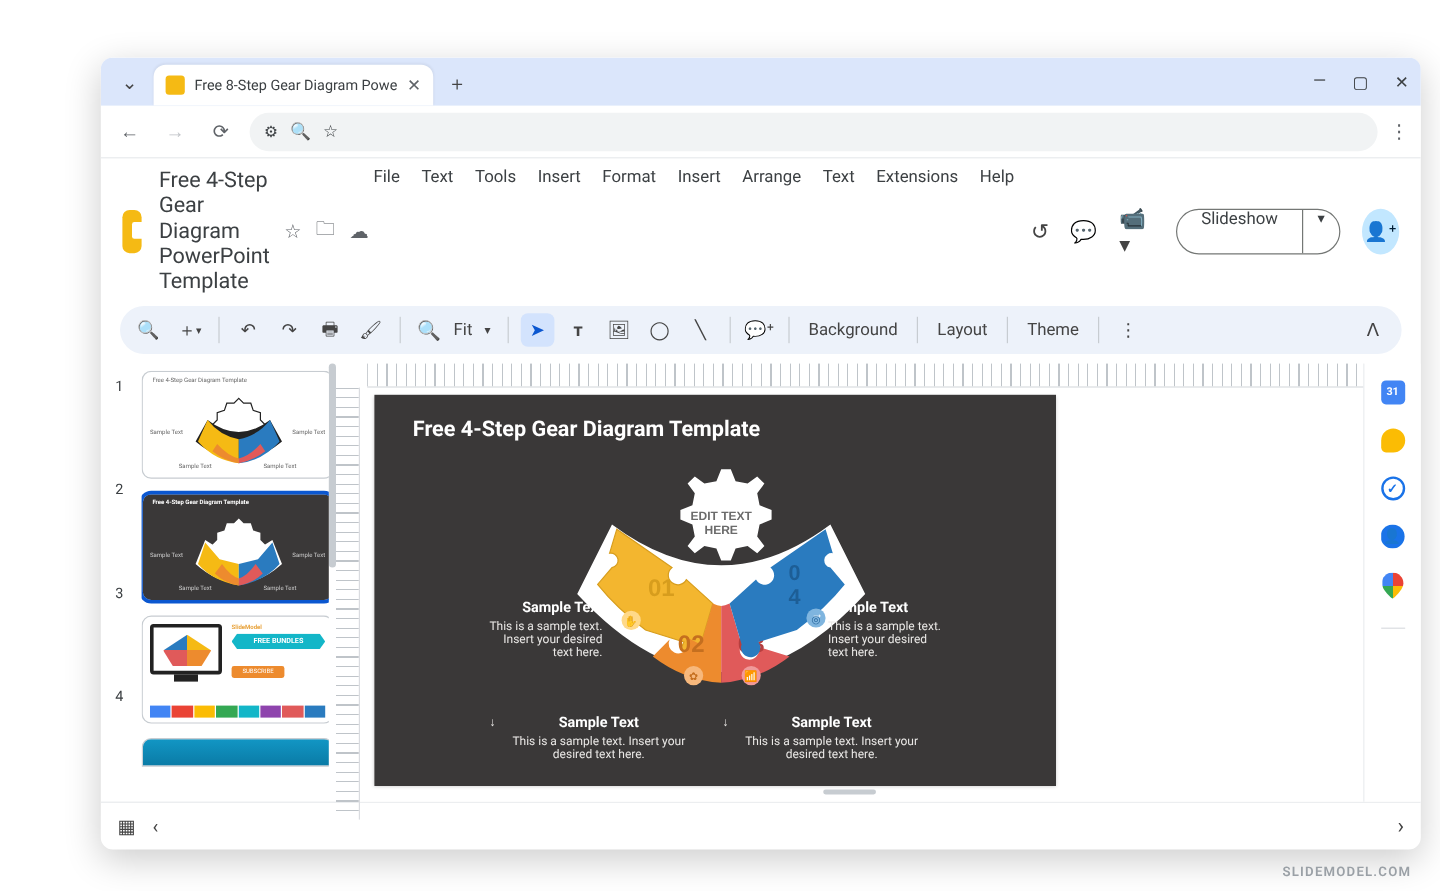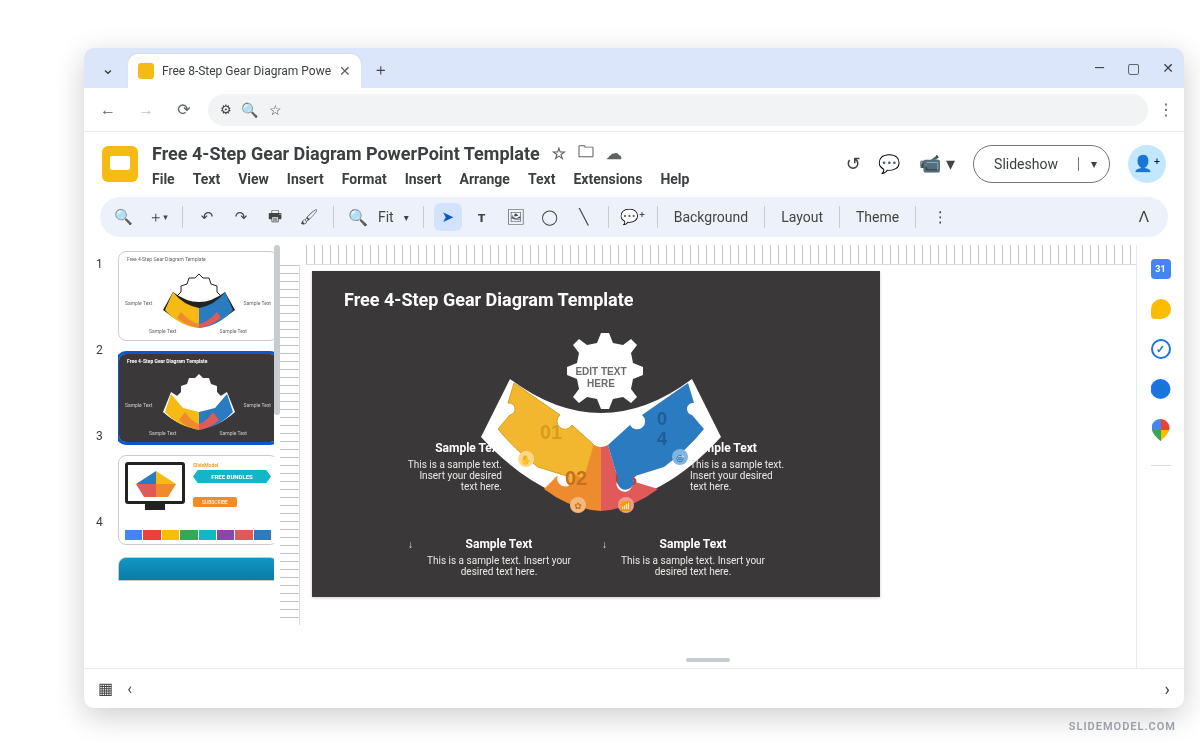--- a/index.html
+++ b/index.html
@@ -28,29 +28,29 @@
   .nav-ico { width:28px; height:28px; display:flex;align-items:center;justify-content:center; color:#5f6368; border-radius:50%; }
   .nav-ico.disabled{color:#c0c3c7;}
   .omnibox { flex:1; height:32px; background:#f1f3f4; border-radius:18px; display:flex; align-items:center; padding:0 12px; gap:10px; color:#3c4043; font-size:14px; }
   .omnibox .url-text{flex:1; white-space:nowrap; overflow:hidden; text-overflow:ellipsis;}
   .right-icons{display:flex;align-items:center;gap:14px;color:#5f6368;}
 
   
   .doc-header { padding: 8px 18px 2px 18px; display:flex; align-items:center; gap:14px; }
   .slides-logo { width:36px; height:36px; background:#f5ba14; border-radius:6px; position:relative; }
   .slides-logo::after{content:"";position:absolute;left:8px;top:10px;width:20px;height:14px;background:#fff;border-radius:2px;}
-  .title-block { display:flex; flex-direction:column; gap:4px;font-weight:bold; }
+  .title-block { display:flex; flex-direction:row; gap:4px; }
   .doc-title-row { display:flex; align-items:center; gap:12px; }
   .doc-title { font-size:18px; color:#3c4043; }
   .title-ico { color:#5f6368; font-size:16px; }
   .menubar { display:flex; gap:18px; font-size:14px; color:#3c4043; }
 
   .header-right { margin-left:auto; display:flex; align-items:center; gap:18px; }
   .header-ico { color:#444; font-size:18px; }
-  .slideshow-btn { height:38px; border:1px solid #747775; border-radius:20px; display:flex; align-items:center; }
+  .slideshow-btn { height:38px; border:1px solid #747775; border-radius:20px; display:flex; }
   .slideshow-btn .label { padding:0 20px; font-size:14px; color:#3c4043; }
   .slideshow-btn .dd { border-left:1px solid #747775; padding:0 12px; color:#3c4043; font-size:12px;}
   .share-btn { width:38px;height:38px;border-radius:50%;background:#c2e7ff;display:flex;align-items:center;justify-content:center;color:#001d35; }
 
   
   .toolbar-wrap { padding: 8px 16px; }
   .toolbar { background:#edf2fa; border-radius: 24px; height:40px; display:flex; align-items:center; padding:0 10px; gap:6px; color:#444;}
   .tb-ico { min-width:28px; height:28px; display:flex;align-items:center;justify-content:center; border-radius:6px; font-size:15px; }
   .tb-sep { width:1px; height:22px; background:#c7ccd1; margin:0 4px; }
   .tb-text { font-size:14px; padding:0 6px; }
@@ -141,21 +141,21 @@
     <div class="title-block">
       <div class="doc-title-row">
         <div class="doc-title">Free 4-Step Gear Diagram PowerPoint Template</div>
         <span class="title-ico">☆</span>
         <span class="title-ico">🗀</span>
         <span class="title-ico">☁</span>
       </div>
       <div class="menubar">
         <span>File</span>
         <span>Text</span>
-        <span>View</span>
+        <span>Tools</span>
         <span>Insert</span>
         <span>Format</span>
         <span>Insert</span>
         <span>Arrange</span>
         <span>Text</span>
         <span>Extensions</span>
         <span>Help</span>
       </div>
     </div>
     <div class="header-right">

